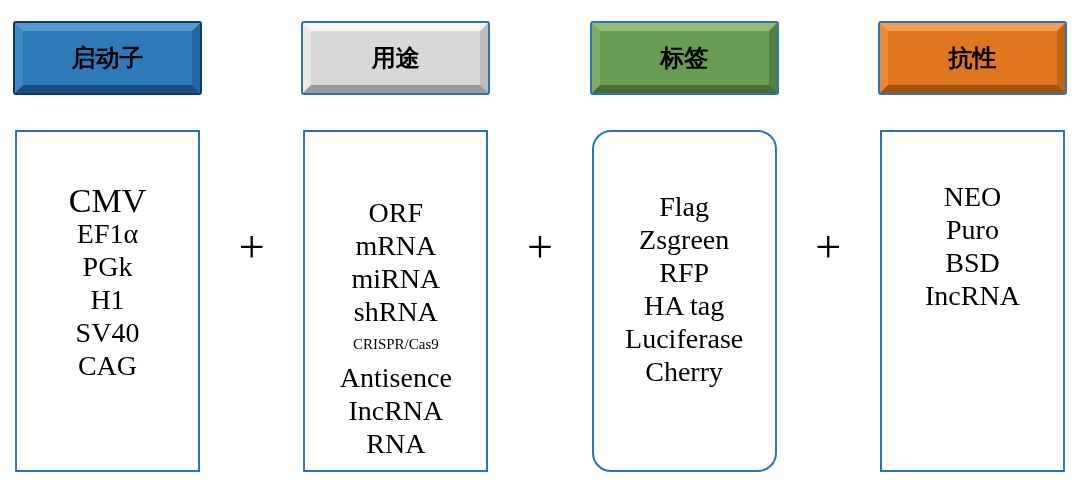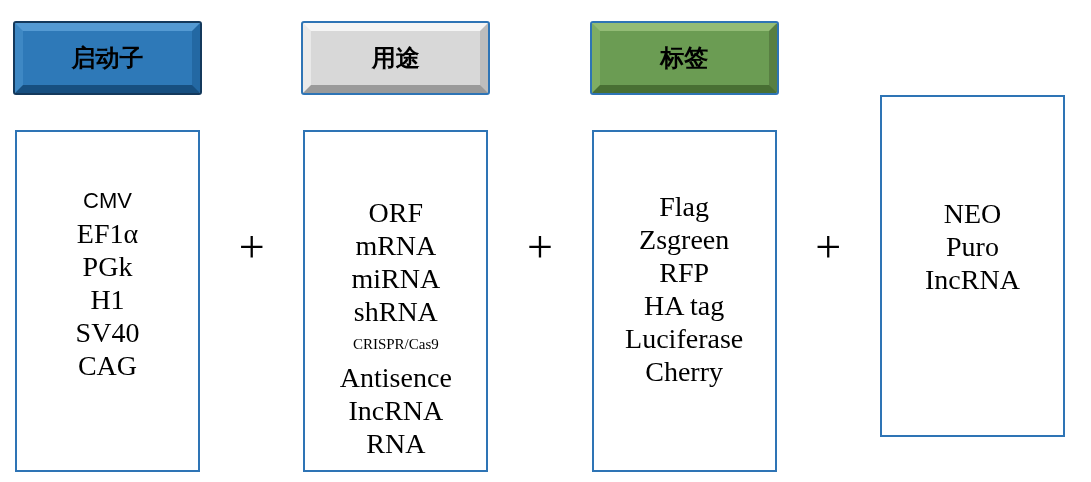--- a/index.html
+++ b/index.html
@@ -64,28 +64,28 @@
     text-align: center;
     overflow: hidden;
   }
   .item {
     font-family: "Liberation Serif", serif;
     font-size: 28px;
     line-height: 33px;
     white-space: nowrap;
   }
   .item.sans-large {
-    font-family: Liberation Sans, sans-serif;
-    font-size: 22px;
+    font-family: Liberation Serif, serif;
+    font-size: 34px;
   }
   .item.small { font-size: 15px; }
   .col-0 .list-box { padding-top: 52px; }
   .col-1 .list-box { padding-top: 64px; }
-  .col-2 .list-box { padding-top: 58px; }
-  .col-3 .list-box { padding-top: 100px; }
+  .col-2 .list-box { padding-top: 58px; border-radius: 19px; }
+  .col-3 .list-box { padding-top: 48px; }
 </style>
 </head>
 <body>
 
 <div class="board">
 
   <div class="column col-0">
     <button class="bevel-btn" style="--face: #2E79B8; --top: #549AD3; --left: #3E88C4; --right: #2368A3; --bottom: #174F80; --outline: #14395C;">启动子</button>
     <div class="list-box" style="border-color: rgb(46, 116, 181);">
         <div class="item sans-large">CMV</div>
@@ -129,20 +129,22 @@
         <div class="item">Luciferase</div>
         <div class="item">Cherry</div>
       </div>
   </div>
 
   <div class="plus-gap">
     <span class="plus">+</span>
   </div>
 
   <div class="column col-3">
+    <button class="bevel-btn" style="--face: #E0761F; --top: #F29D55; --left: #EA8A39; --right: #C26414; --bottom: #A0530F; --outline: #2E74B5;">抗性</button>
     <div class="list-box" style="border-color: rgb(46, 116, 181);">
         <div class="item">NEO</div>
         <div class="item">Puro</div>
+        <div class="item">BSD</div>
         <div class="item">IncRNA</div>
       </div>
   </div>
 
 </div>
 
 </body></html>

